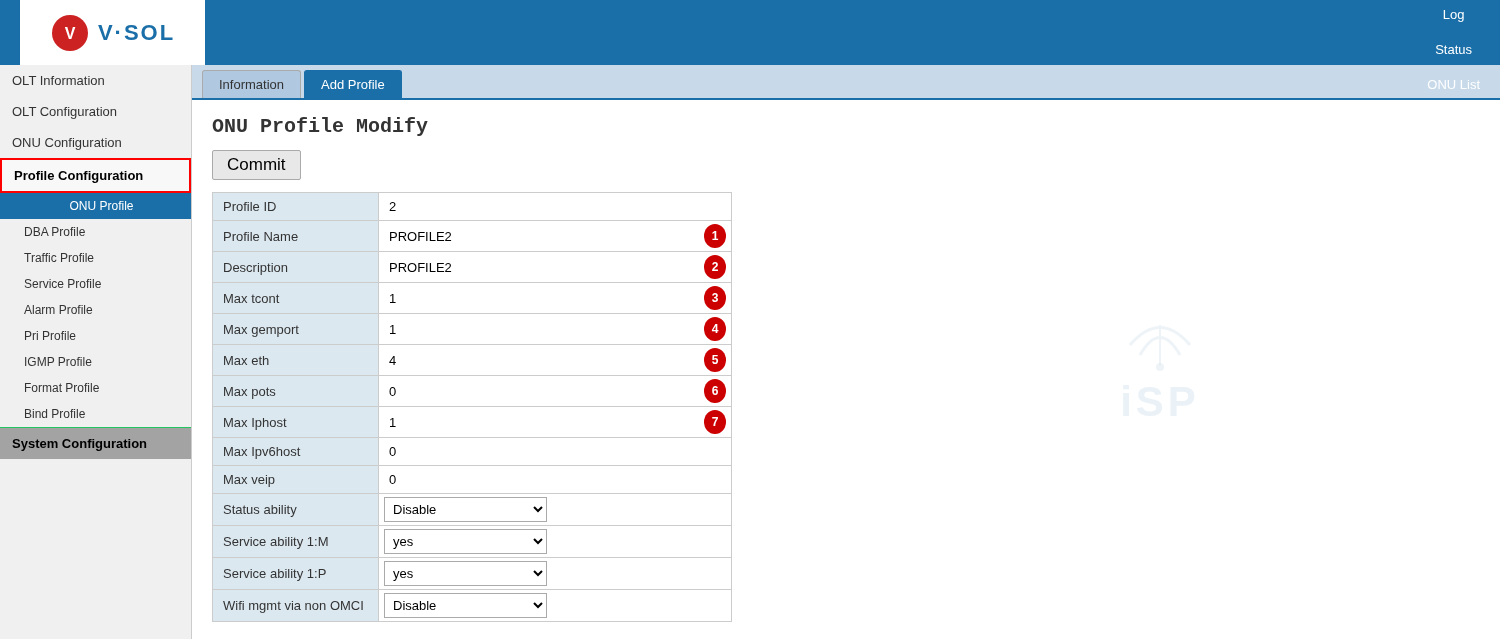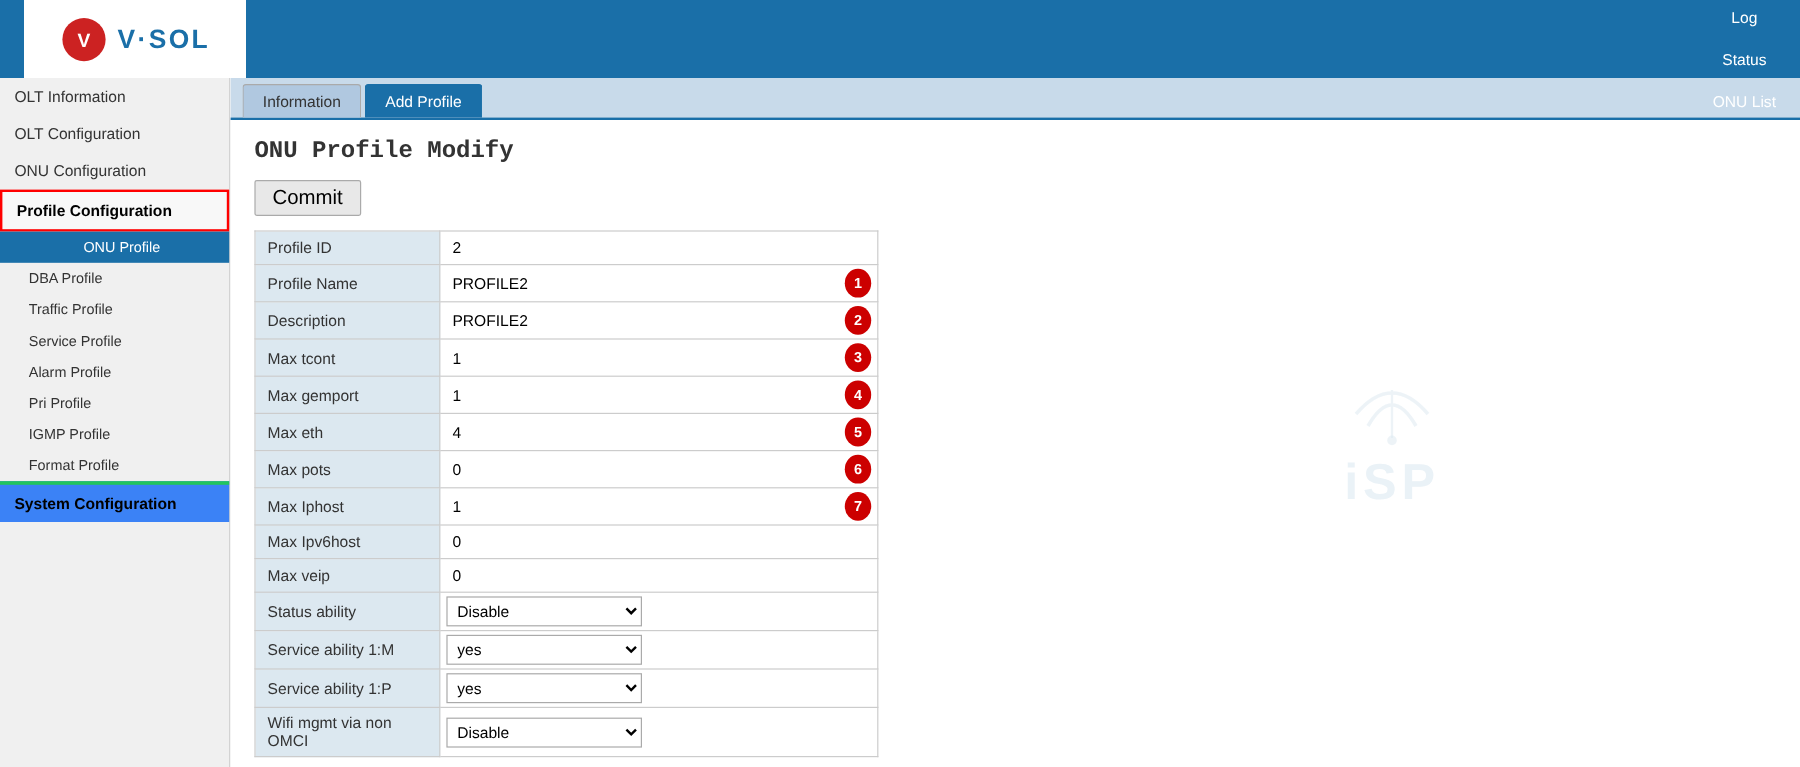--- a/index.html
+++ b/index.html
@@ -72,22 +72,22 @@
       flex-shrink: 0;
     }
     .sidebar-item {
       padding: 8px 12px;
       cursor: pointer;
       font-size: 13px;
       color: #333;
     }
     .sidebar-item.section-header {
       font-weight: bold;
-      background: #3b82f6;
-      border-top: 3px solid #22c55e;
+      background: #a3a3a3;
+      border-top: 1px solid #22c55e;
       color: #000;
     }
     .sidebar-item.section-header.highlighted {
       border: 2px solid red;
       background: #f8f8f8;
     }
     .sidebar-subitem {
       padding: 6px 12px 6px 24px;
       cursor: pointer;
       font-size: 12px;
@@ -159,21 +159,21 @@
       width: 520px;
     }
     .form-table tr td {
       border: 1px solid #ccc;
     }
     .form-table tr td:first-child {
       background: #dce8f0;
       padding: 5px 10px;
       font-weight: normal;
       color: #333;
-      width: 154px;
+      width: 166px;
       font-size: 13px;
     }
     .form-table tr td:last-child {
       padding: 3px 5px;
       background: white;
     }
     .form-input {
       width: 100%;
       border: none;
       padding: 3px 5px;
@@ -249,20 +249,21 @@
     <div class="sidebar-item">ONU Configuration</div>
     <div class="sidebar-item section-header highlighted">Profile Configuration</div>
     <div class="sidebar-subitem active">ONU Profile</div>
     <div class="sidebar-subitem">DBA Profile</div>
     <div class="sidebar-subitem">Traffic Profile</div>
     <div class="sidebar-subitem">Service Profile</div>
     <div class="sidebar-subitem">Alarm Profile</div>
     <div class="sidebar-subitem">Pri Profile</div>
     <div class="sidebar-subitem">IGMP Profile</div>
     <div class="sidebar-subitem">Format Profile</div>
+    <div class="sidebar-subitem">Bind Profile</div>
     <div class="sidebar-item section-header">System Configuration</div>
   </div>
 
   <div class="content-area" style="position:relative;">
 
     <div class="tab-bar">
       <div class="tab">Information</div>
       <div class="tab active">Add Profile</div>
     </div>
 

